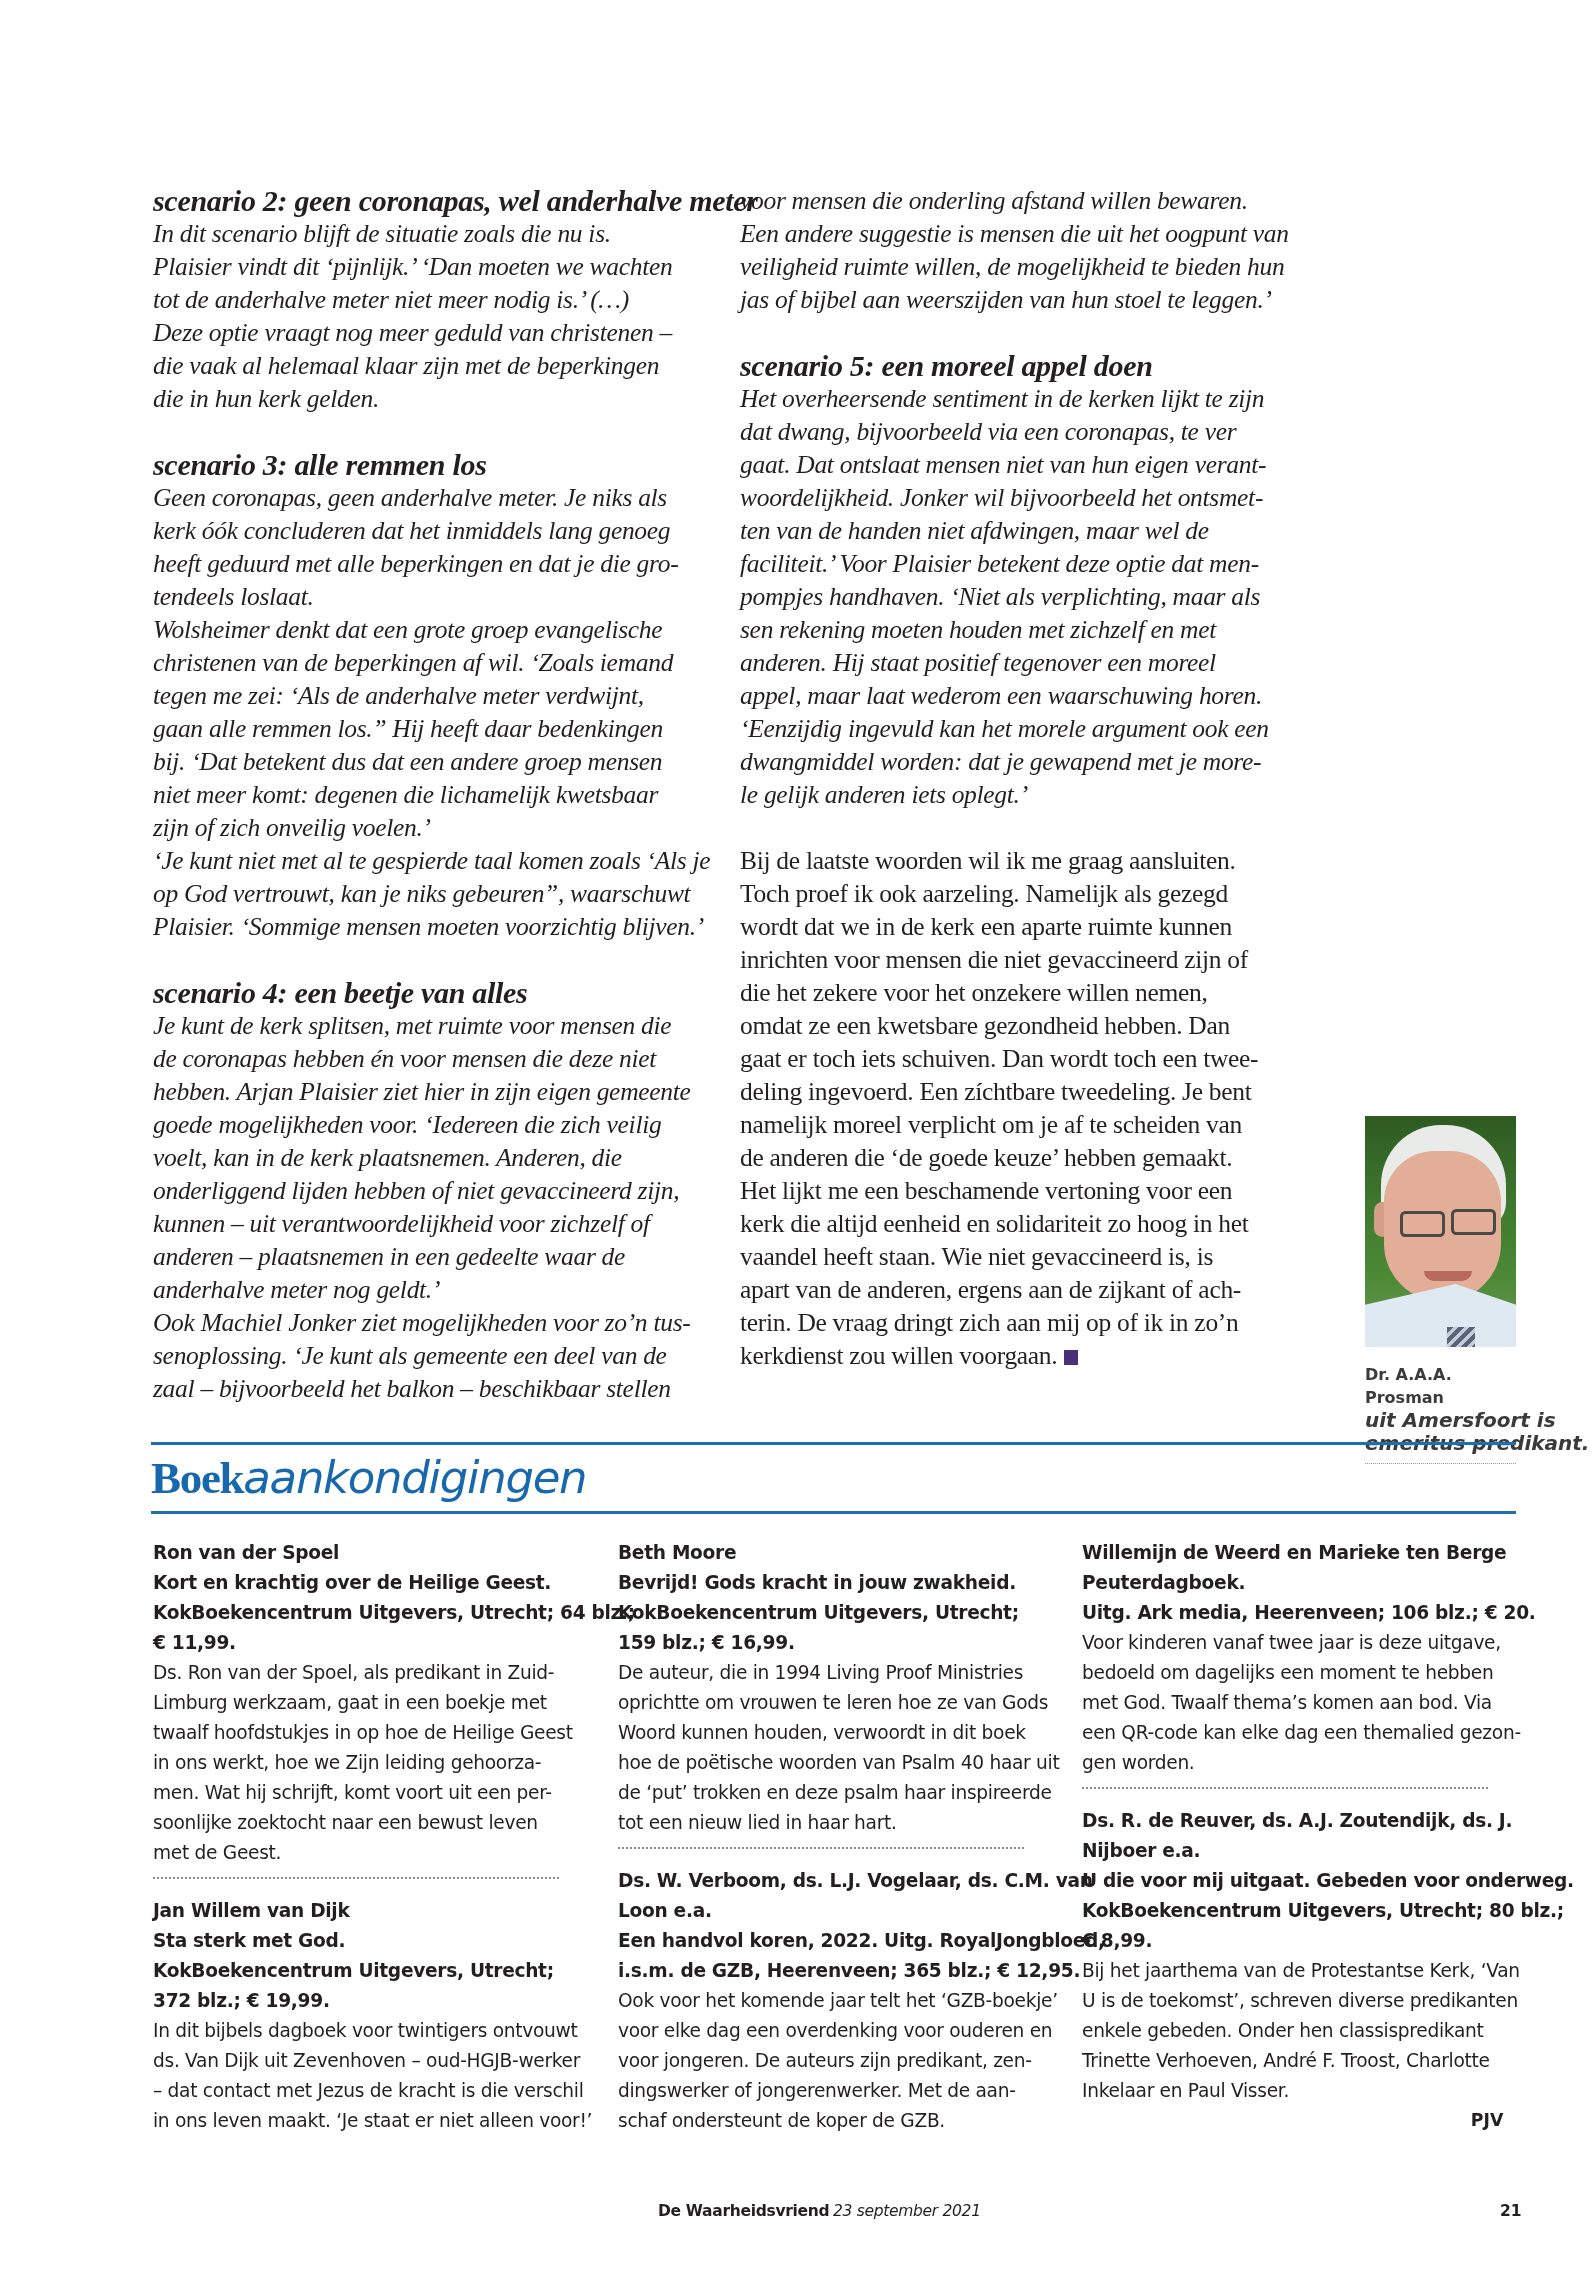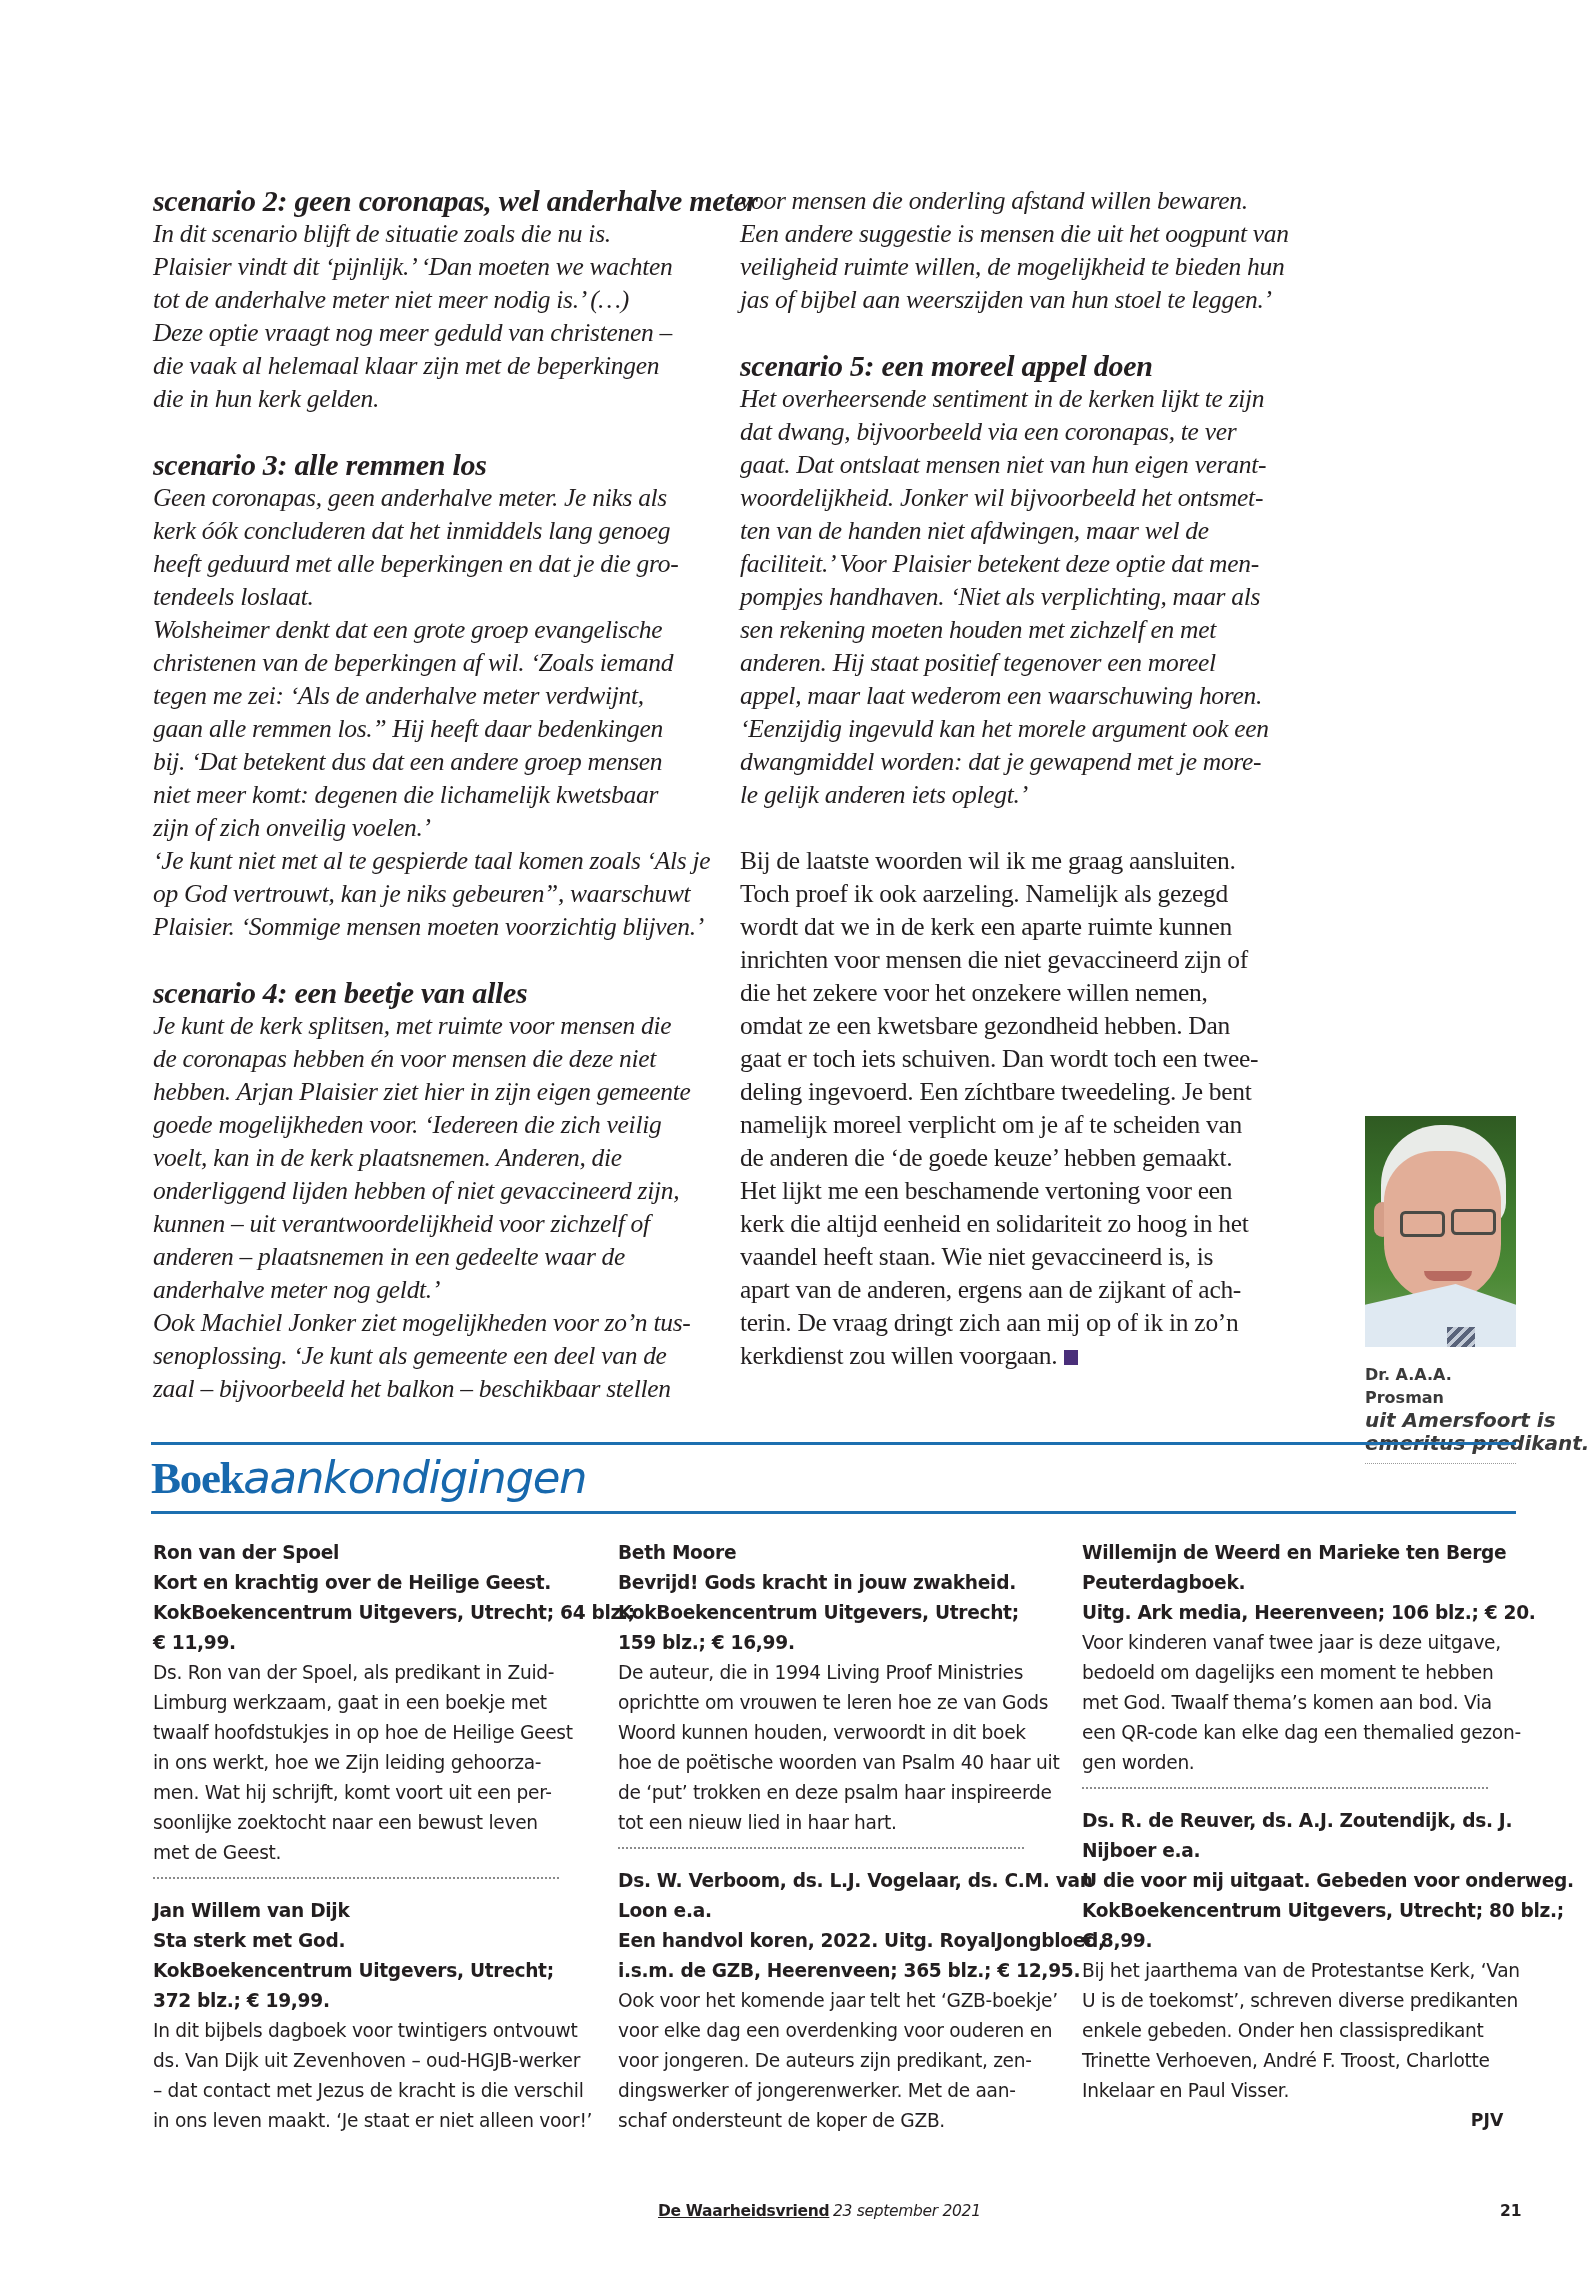--- a/index.html
+++ b/index.html
@@ -48,21 +48,21 @@
   #bcol-1 { left: 153px; }
   #bcol-2 { left: 618px; }
   #bcol-3 { left: 1082px; }
   .bk-bold { font-size: 18.6px; line-height: 30px; font-weight: bold; letter-spacing: -0.3px; color: #231f20; }
   .bk-text { font-size: 18.6px; line-height: 30px; letter-spacing: -0.3px; color: #231f20; }
   .bk-sep { border-top: 2.6px dotted #8a8a8a; margin: 8.6px 0 17.3px 0; width: 406px; }
   .bk-sign { text-align: right; font-size: 17.3px; font-weight: bold; line-height: 29px; padding-right: 1.7px; }
 
   
   #footer { position: absolute; left: 658px; top: 2200px; font-size: 15.5px; line-height: 22.4px; }
-  #footer .mag { font-weight: bold; letter-spacing: -0.3px; text-decoration: underline; }
+  #footer .mag { font-weight: bold; letter-spacing: -0.3px; }
   #footer .date { font-style: italic; margin-left: 3.5px; letter-spacing: -0.3px; }
   #page-num { position: absolute; left: 1500px; top: 2200px; font-size: 15.5px; line-height: 22.4px; font-weight: bold; }
 </style>
 </head>
 <body>
 
 <div id="col-left" class="col serif">
     <div class="art-h line">scenario 2: geen coronapas, wel anderhalve meter</div>
     <div class="art-p">
       <span class="line">In dit scenario blijft de situatie zoals die nu is.</span>

